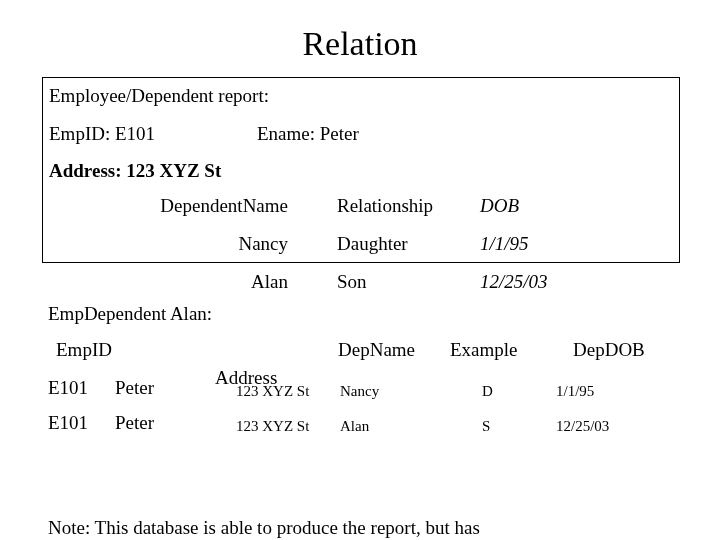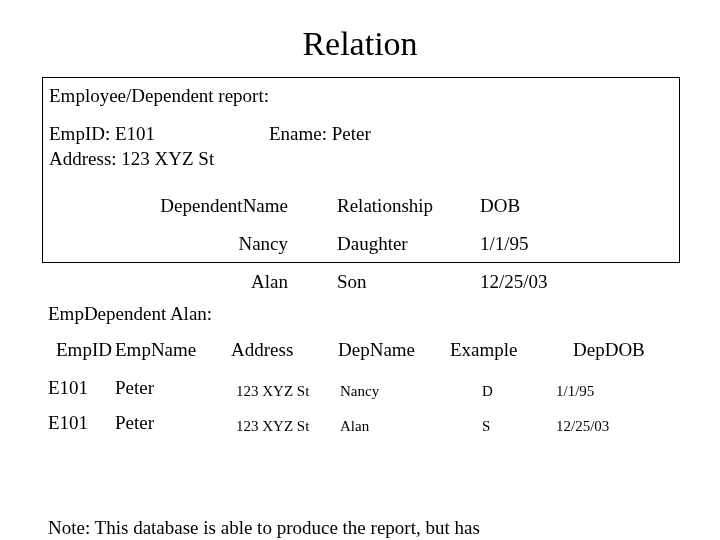--- a/index.html
+++ b/index.html
@@ -46,43 +46,43 @@
     box-sizing: border-box;
   }
   .rep-line {
     position: absolute;
     font-size: 19px;
     line-height: 22px;
     white-space: pre;
   }
   .rep-line-1 { left: 6px;  top: 7px;  }
   .rep-line-2 { left: 6px;  top: 45px; }
-  .rep-line-2b{ left: 226px;top: 45px; }
-  .rep-line-3 { left: 6px;  top: 70px; }
+  .rep-line-2b{ left: 214px;top: 45px; }
+  .rep-line-3 { left: 6px;  top: 82px; font-weight: bold; }
 
   
   .rep-table {
     position: absolute;
     left: 0;
     top: 117px;
     width: 100%;
   }
   .rep-row {
     position: relative;
     height: 38px;
   }
   .rep-cell {
     position: absolute;
     font-size: 19px;
     line-height: 22px;
     white-space: pre;
   }
   .rep-c-name  { left: 60px;  width: 185px; text-align: right; }
   .rep-c-rel   { left: 294px; }
-  .rep-c-dob   { left: 437px; }
+  .rep-c-dob   { left: 437px; font-style: italic; }
 
   
   .table-caption {
     position: absolute;
     left: 48px;
     top: 303px;
     font-size: 19px;
     line-height: 22px;
     white-space: pre;
   }
@@ -96,21 +96,21 @@
   }
   .th {
     position: absolute;
     font-size: 19px;
     line-height: 22px;
     white-space: pre;
     top: 0;
   }
   .th-empid    { left: 8px;   }
   .th-empname  { left: 67px;  }
-  .th-address  { left: 183px; }
+  .th-address  { left: 167px; margin-top: 28px; }
   .th-depname  { left: 290px; }
   .th-relation { left: 402px; }
   .th-depdob   { left: 497px; margin-left: 28px; }
 
   .tbl-row {
     position: absolute;
     left: 48px;
     width: 620px;
     height: 26px;
   }
@@ -187,21 +187,20 @@
         <span class="rep-cell rep-c-dob">12/25/03</span>
       </div>
 
     </div>
   </div>
 
   <div class="table-caption">EmpDependent Alan:</div>
 
   <div class="tbl-header">
     <span class="th th-empid">EmpID</span>
-    <span class="th th-empname">EmpName</span>
     <span class="th th-address">Address</span>
     <span class="th th-depname">DepName</span>
     <span class="th th-relation">Example</span>
     <span class="th th-depdob">DepDOB</span>
   </div>
 
   <div class="tbl-row tbl-row-1">
     <span class="td td-big td-empid">E101</span>
     <span class="td td-big td-empname">Peter</span>
     <span class="td td-small td-address">123 XYZ St</span>

